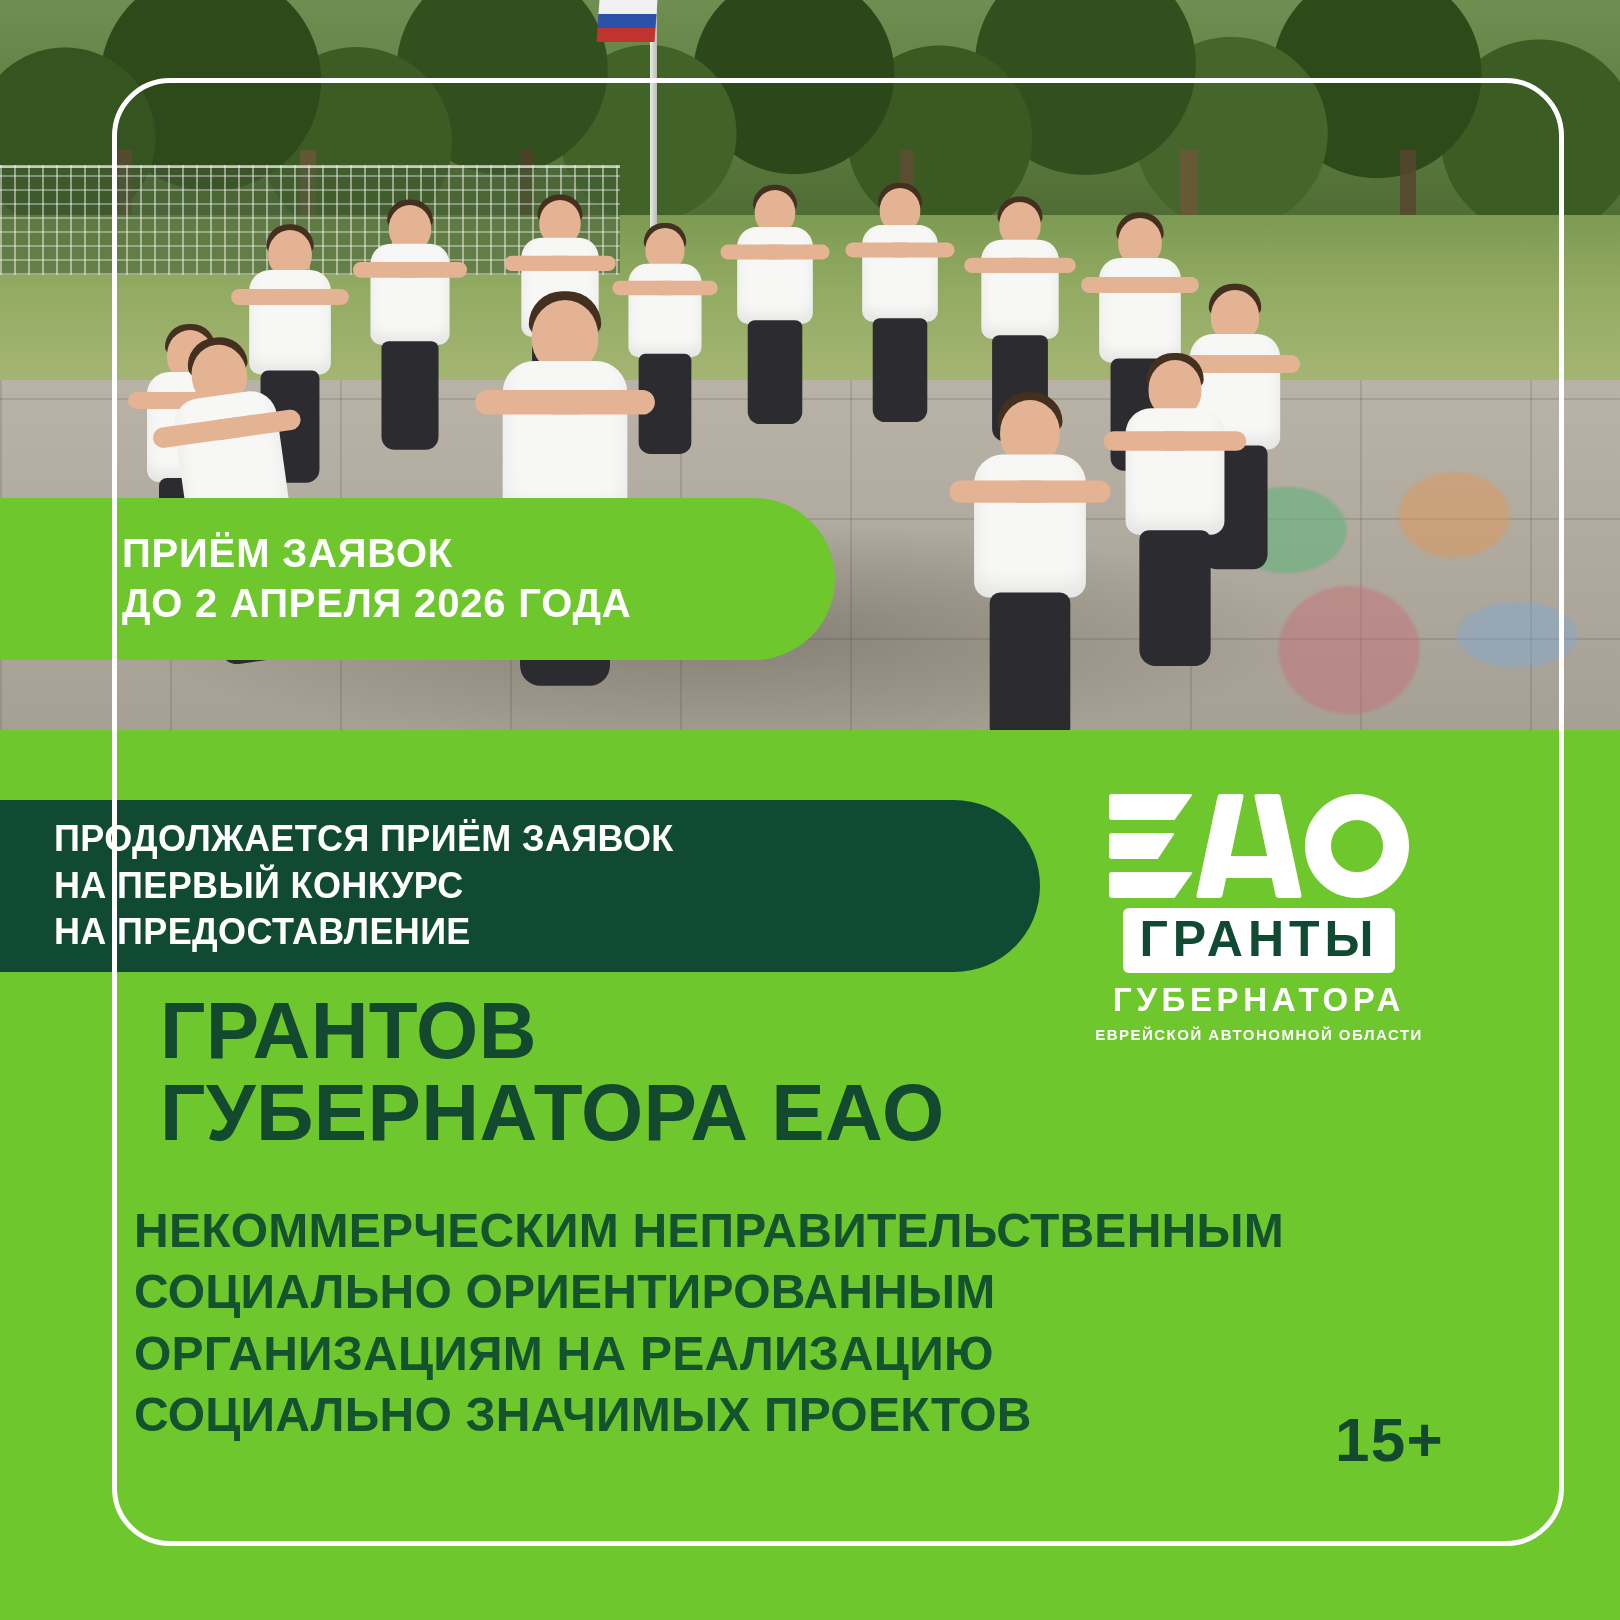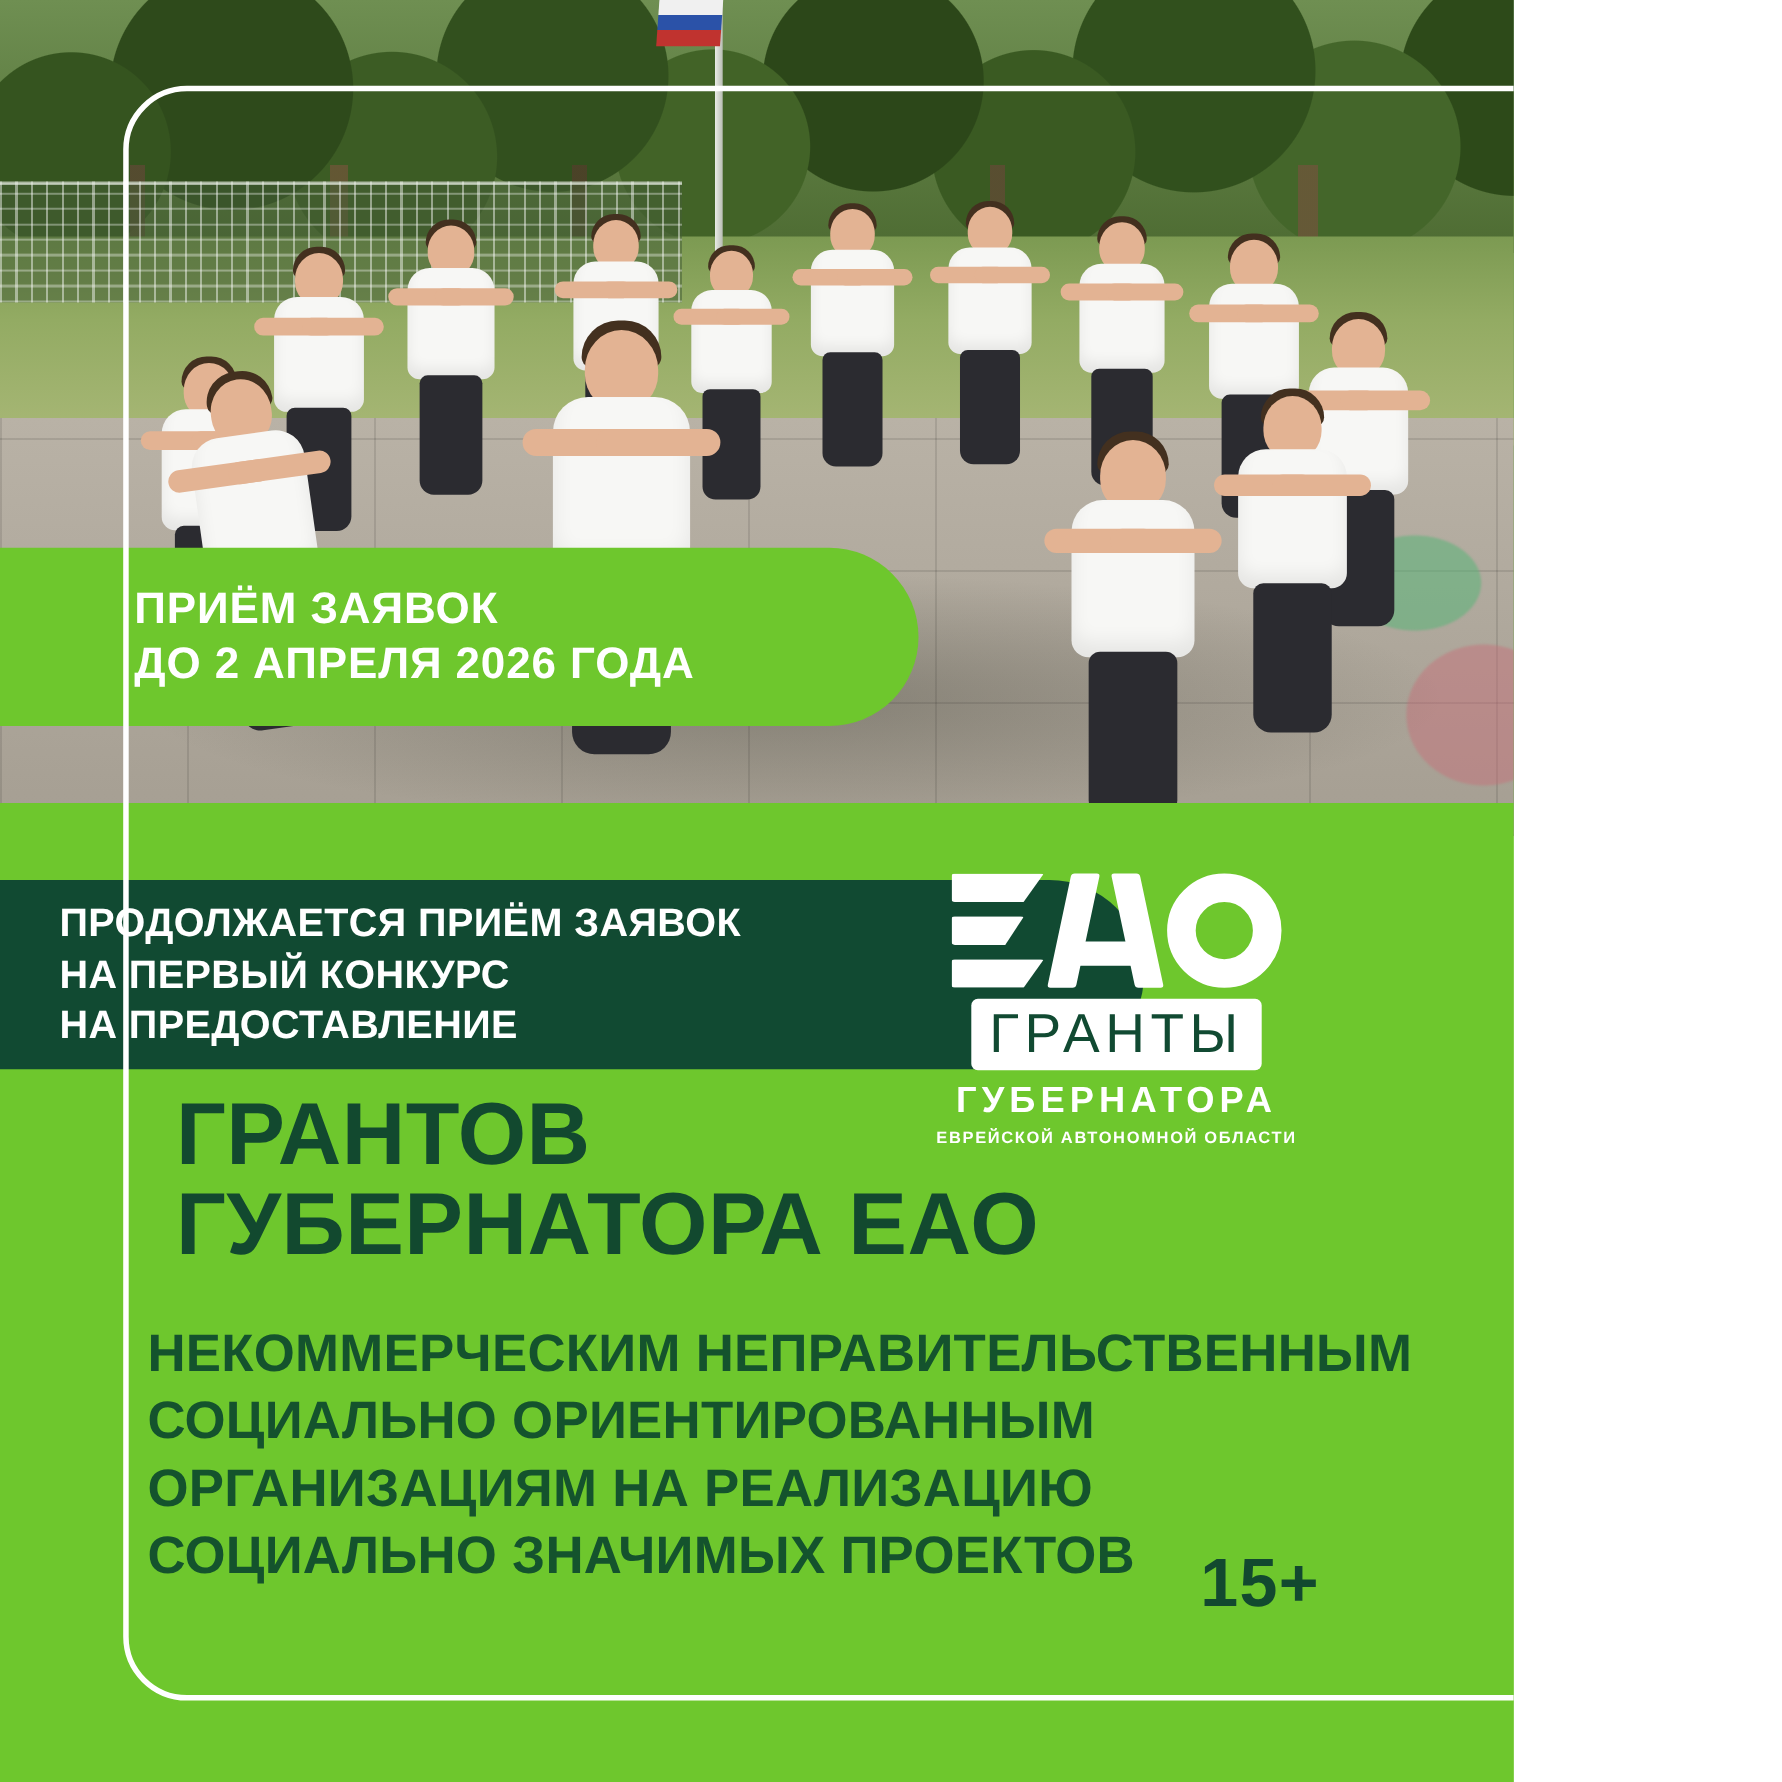--- a/index.html
+++ b/index.html
@@ -3,21 +3,21 @@
 <meta charset="utf-8">
 <style>
   * { box-sizing: border-box; margin: 0; padding: 0; }
   html, body {
     width: 1620px; height: 1620px;
     font-family: "Liberation Sans", sans-serif;
     overflow: hidden;
   }
   #poster {
     position: relative;
-    width: 1376px; height: 1620px;
+    width: 1620px; height: 1620px;
     background: #6ec72d;
     overflow: hidden;
   }
 
   
   .photo {
     position: absolute;
     left: 0; top: 0;
     width: 1620px; height: 760px;
     overflow: hidden;
@@ -256,21 +256,21 @@
   .logo-a i:nth-child(2){ right:4px; top:0; width:26px; height:104px; transform:skewX(12deg); }
   .logo-a i:nth-child(3){ left:18px; top:62px; width:58px; height:22px; }
   .logo-o {
     width:104px; height:104px; border-radius:50%;
     border:26px solid #fff;
   }
   .logo-granty {
     margin-top:10px;
     display:inline-block;
     background:#fff; color:#114a32;
-    font-weight:400; font-size:50px; letter-spacing:.10em;
+    font-weight:700; font-size:50px; letter-spacing:.10em;
     padding:2px 16px 5px; border-radius:6px;
     text-transform:uppercase;
   }
   .logo-gub {
     margin-top:8px;
     color:#fff; font-weight:800; font-size:33px; letter-spacing:.14em;
     text-transform:uppercase;
   }
   .logo-sub {
     margin-top:7px;

